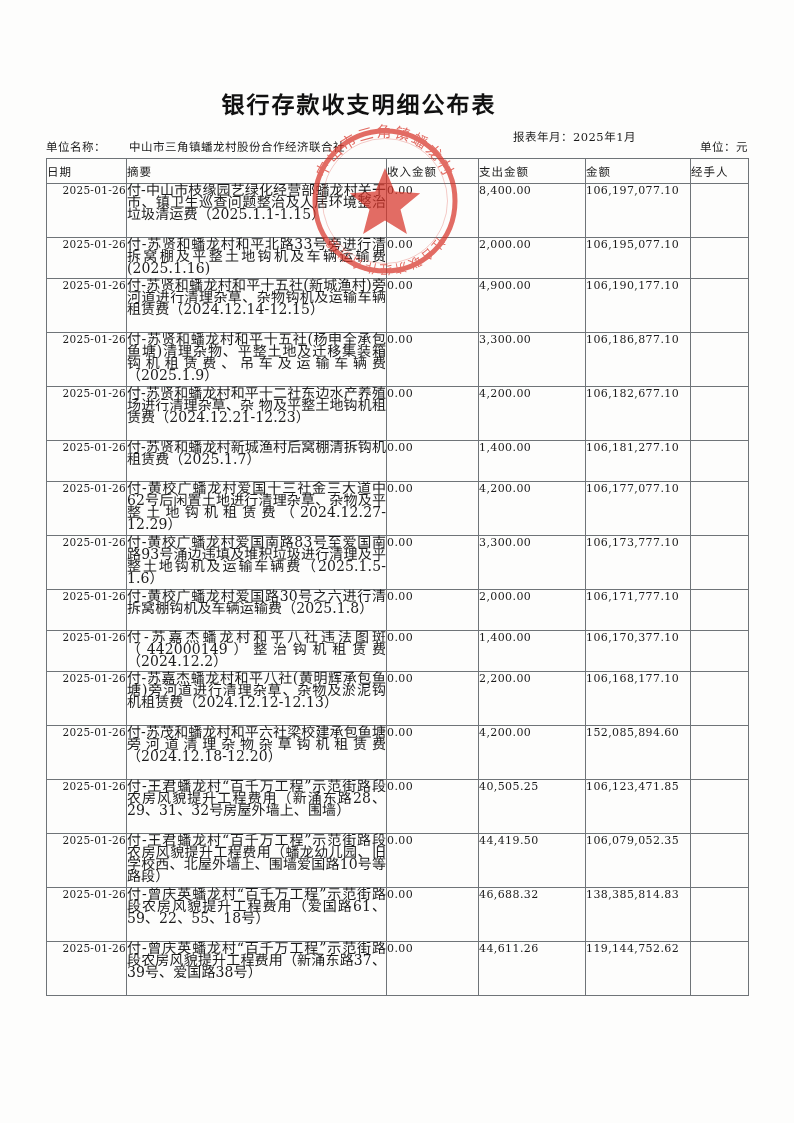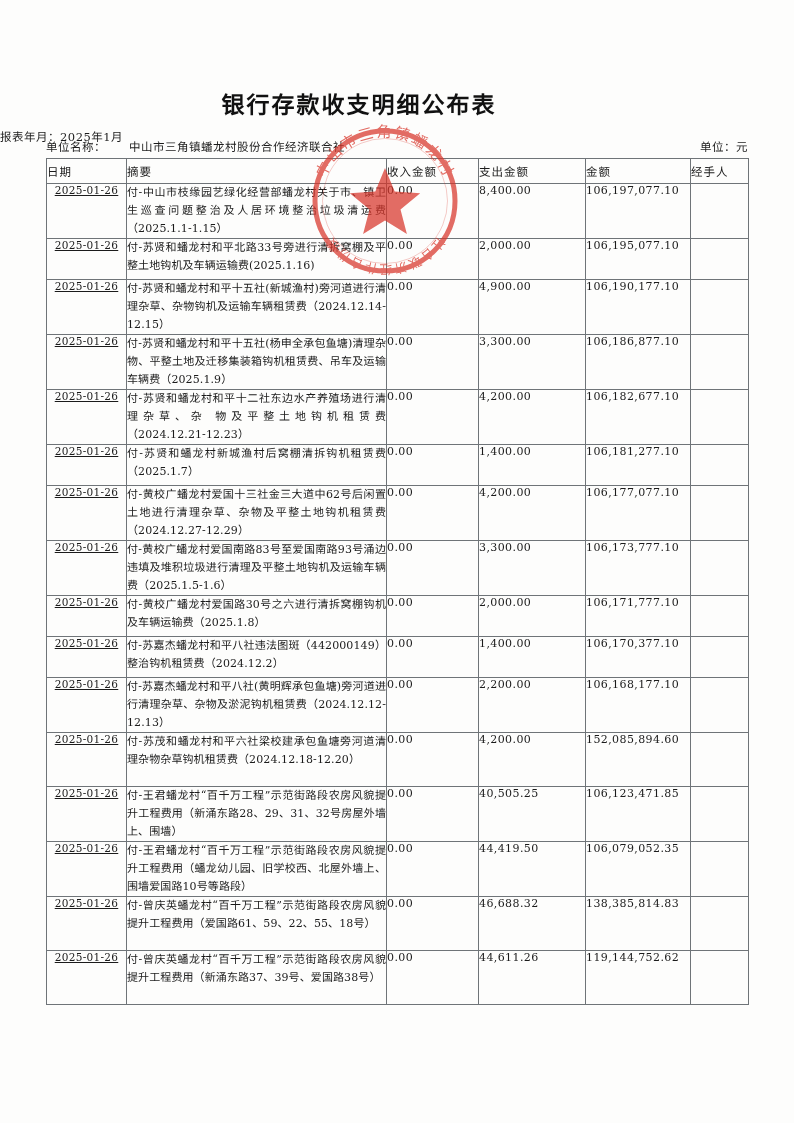--- a/index.html
+++ b/index.html
@@ -33,21 +33,21 @@
     font-size: 23px;
     font-weight: bold;
     letter-spacing: 2px;
     color: #111;
     margin-left: 24px;
   }
   .doc-subtitle {
     position: absolute;
     left: 0; top: 128px;
     width: 636px;
-    text-align: left;
+    text-align: right;
     font-family: "DejaVu Serif", "Liberation Serif", serif;
     font-size: 11.5px;
     color: #1b1b1b;
     letter-spacing: 0.5px;
   }
   
   .meta-row {
     position: absolute;
     left: 46px; top: 136px;
     width: 702px;
@@ -91,31 +91,30 @@
     color: #1b1b1b;
   }
   col.c-date  { width: 80px; }
   col.c-desc  { width: 260px; }
   col.c-in    { width: 92px; }
   col.c-out   { width: 107px; }
   col.c-bal   { width: 105px; }
   col.c-hand  { width: 58px; }
 
   td.date {
-    text-align: center;
+    text-align: right;
     vertical-align: middle;
     font-size: 10.5px;
     letter-spacing: 0.3px;
     color: #1b1b1b;
-    text-decoration: underline;
   }
   td.desc {
     padding: 3px 4px 2px 5px;
-    font-size: 11px;
-    line-height: 18px;
+    font-size: 14px;
+    line-height: 12px;
     letter-spacing: 0.1px;
     text-align: justify;
     text-justify: inter-ideograph;
     color: #1b1b1b;
   }
   td.num {
     vertical-align: bottom;
     padding: 0 5px 3px 0;
     font-size: 11px;
     letter-spacing: 0.4px;

